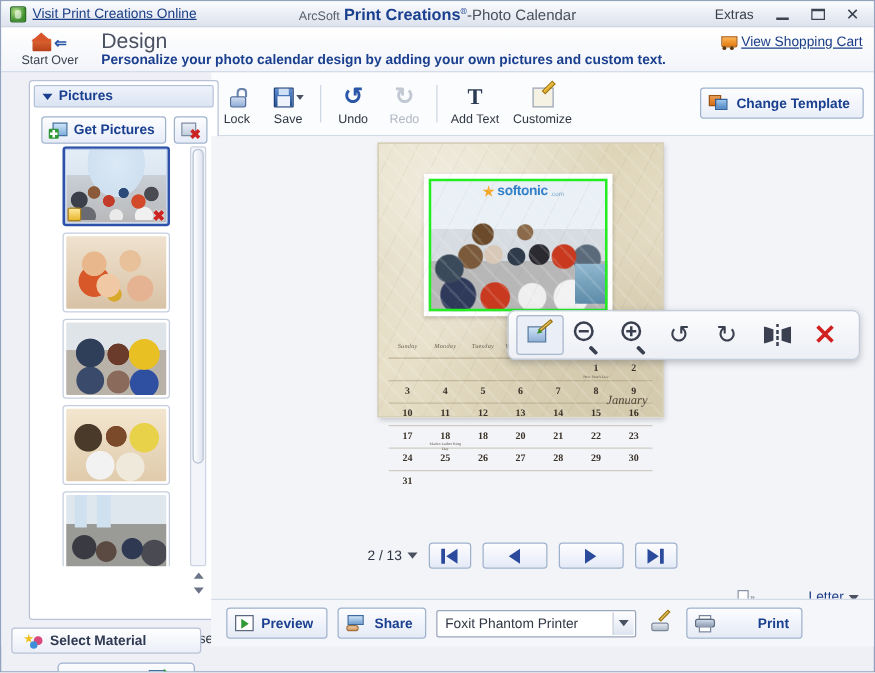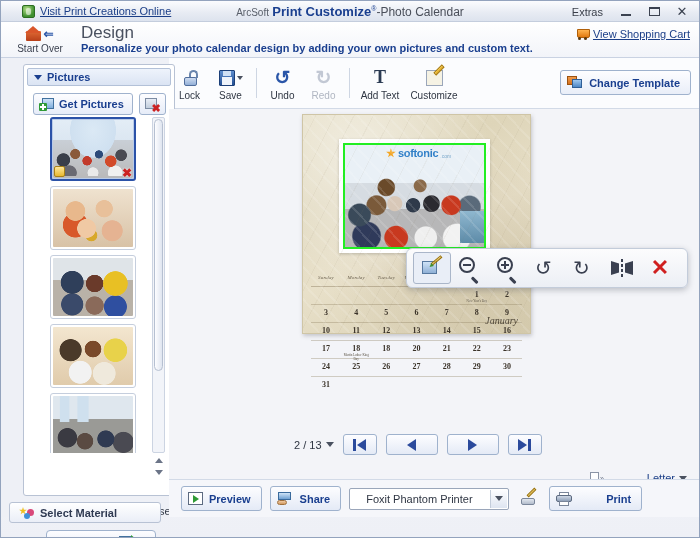--- a/index.html
+++ b/index.html
@@ -19,21 +19,21 @@
     overflow: hidden;
   }
 
   
   .titlebar {
     position: absolute; left:0; top:0; width: 698px; height: 21px;
     background: linear-gradient(#fbfcfe, #e7ebf3 60%, #dde3ee);
     border-bottom: 1px solid #c4cddd;
     display: flex; align-items: center;
   }
-  .tb-left { display:flex; align-items:center; gap:5px; padding-left:21px; }
+  .tb-left { display:flex; align-items:center; gap:5px; padding-left:7px; }
   .tb-logo {
     width: 13px; height: 13px; border-radius: 2px;
     background: radial-gradient(circle at 35% 30%, #b6e08a, #3f8f2f 70%);
     border: 1px solid #2c6e21;
     position: relative;
   }
   .tb-logo::after {
     content:""; position:absolute; left:3px; top:2px; width:5px; height:7px;
     background:#fff; opacity:.55; border-radius:2px;
   }
@@ -492,21 +492,21 @@
     display:flex; align-items:center; justify-content:center; }
   .prev-ico .t { width:0;height:0;border-top:4px solid transparent;border-bottom:4px solid transparent;
     border-left:6px solid #2f9a35; }
   .share-ico { width:17px; height:13px; position:relative; }
   .share-ico .m { position:absolute; left:1px; top:0; width:13px; height:8px;
     background:linear-gradient(#cfe3f7,#6fa0d2); border:1px solid #3a6a9c; }
   .share-ico .h { position:absolute; left:0; bottom:0; width:10px; height:5px;
     background:linear-gradient(#f0c9a0,#d29a62); border:1px solid #a0703c; border-radius:3px; }
   .printer-sel {
     width:160px; height:22px; background:#fff; border:1px solid #9aa6ba; border-radius:2px;
-    display:flex; align-items:center; padding-left:16px; font-size:11px; color:#2f3643;
+    display:flex; align-items:center; padding-left:6px; font-size:11px; color:#2f3643;
     position:relative; cursor:pointer;
   }
   .printer-sel .dd {
     position:absolute; right:1px; top:1px; width:17px; height:18px;
     background: linear-gradient(#fdfdff,#dee5f1); border-left:1px solid #c3ccda;
     display:flex; align-items:center; justify-content:center;
   }
   .printer-props {
     width:22px; height:22px; display:flex; align-items:center; justify-content:center; cursor:pointer;
   }
@@ -546,21 +546,21 @@
 
 <div id="app">
 
   <div class="titlebar">
     <div class="tb-left">
       <span class="tb-logo"></span>
       <span class="tb-link">Visit Print Creations Online</span>
     </div>
     <div class="tb-center">
       <span class="arcsoft">ArcSoft</span>
-      <span class="pc">Print Customize</span><span class="reg">®</span><span class="sub">-Photo Calendar</span>
+      <span class="pc">Print Creations</span><span class="reg">®</span><span class="sub">-Photo Calendar</span>
     </div>
     <div class="tb-right">
       <span class="tb-extras">Extras</span>
       <span class="wbtn">
           <span class="ico-min"></span>
         </span>
       <span class="wbtn">
           <span class="ico-max"></span>
         </span>
       <span class="wbtn">

